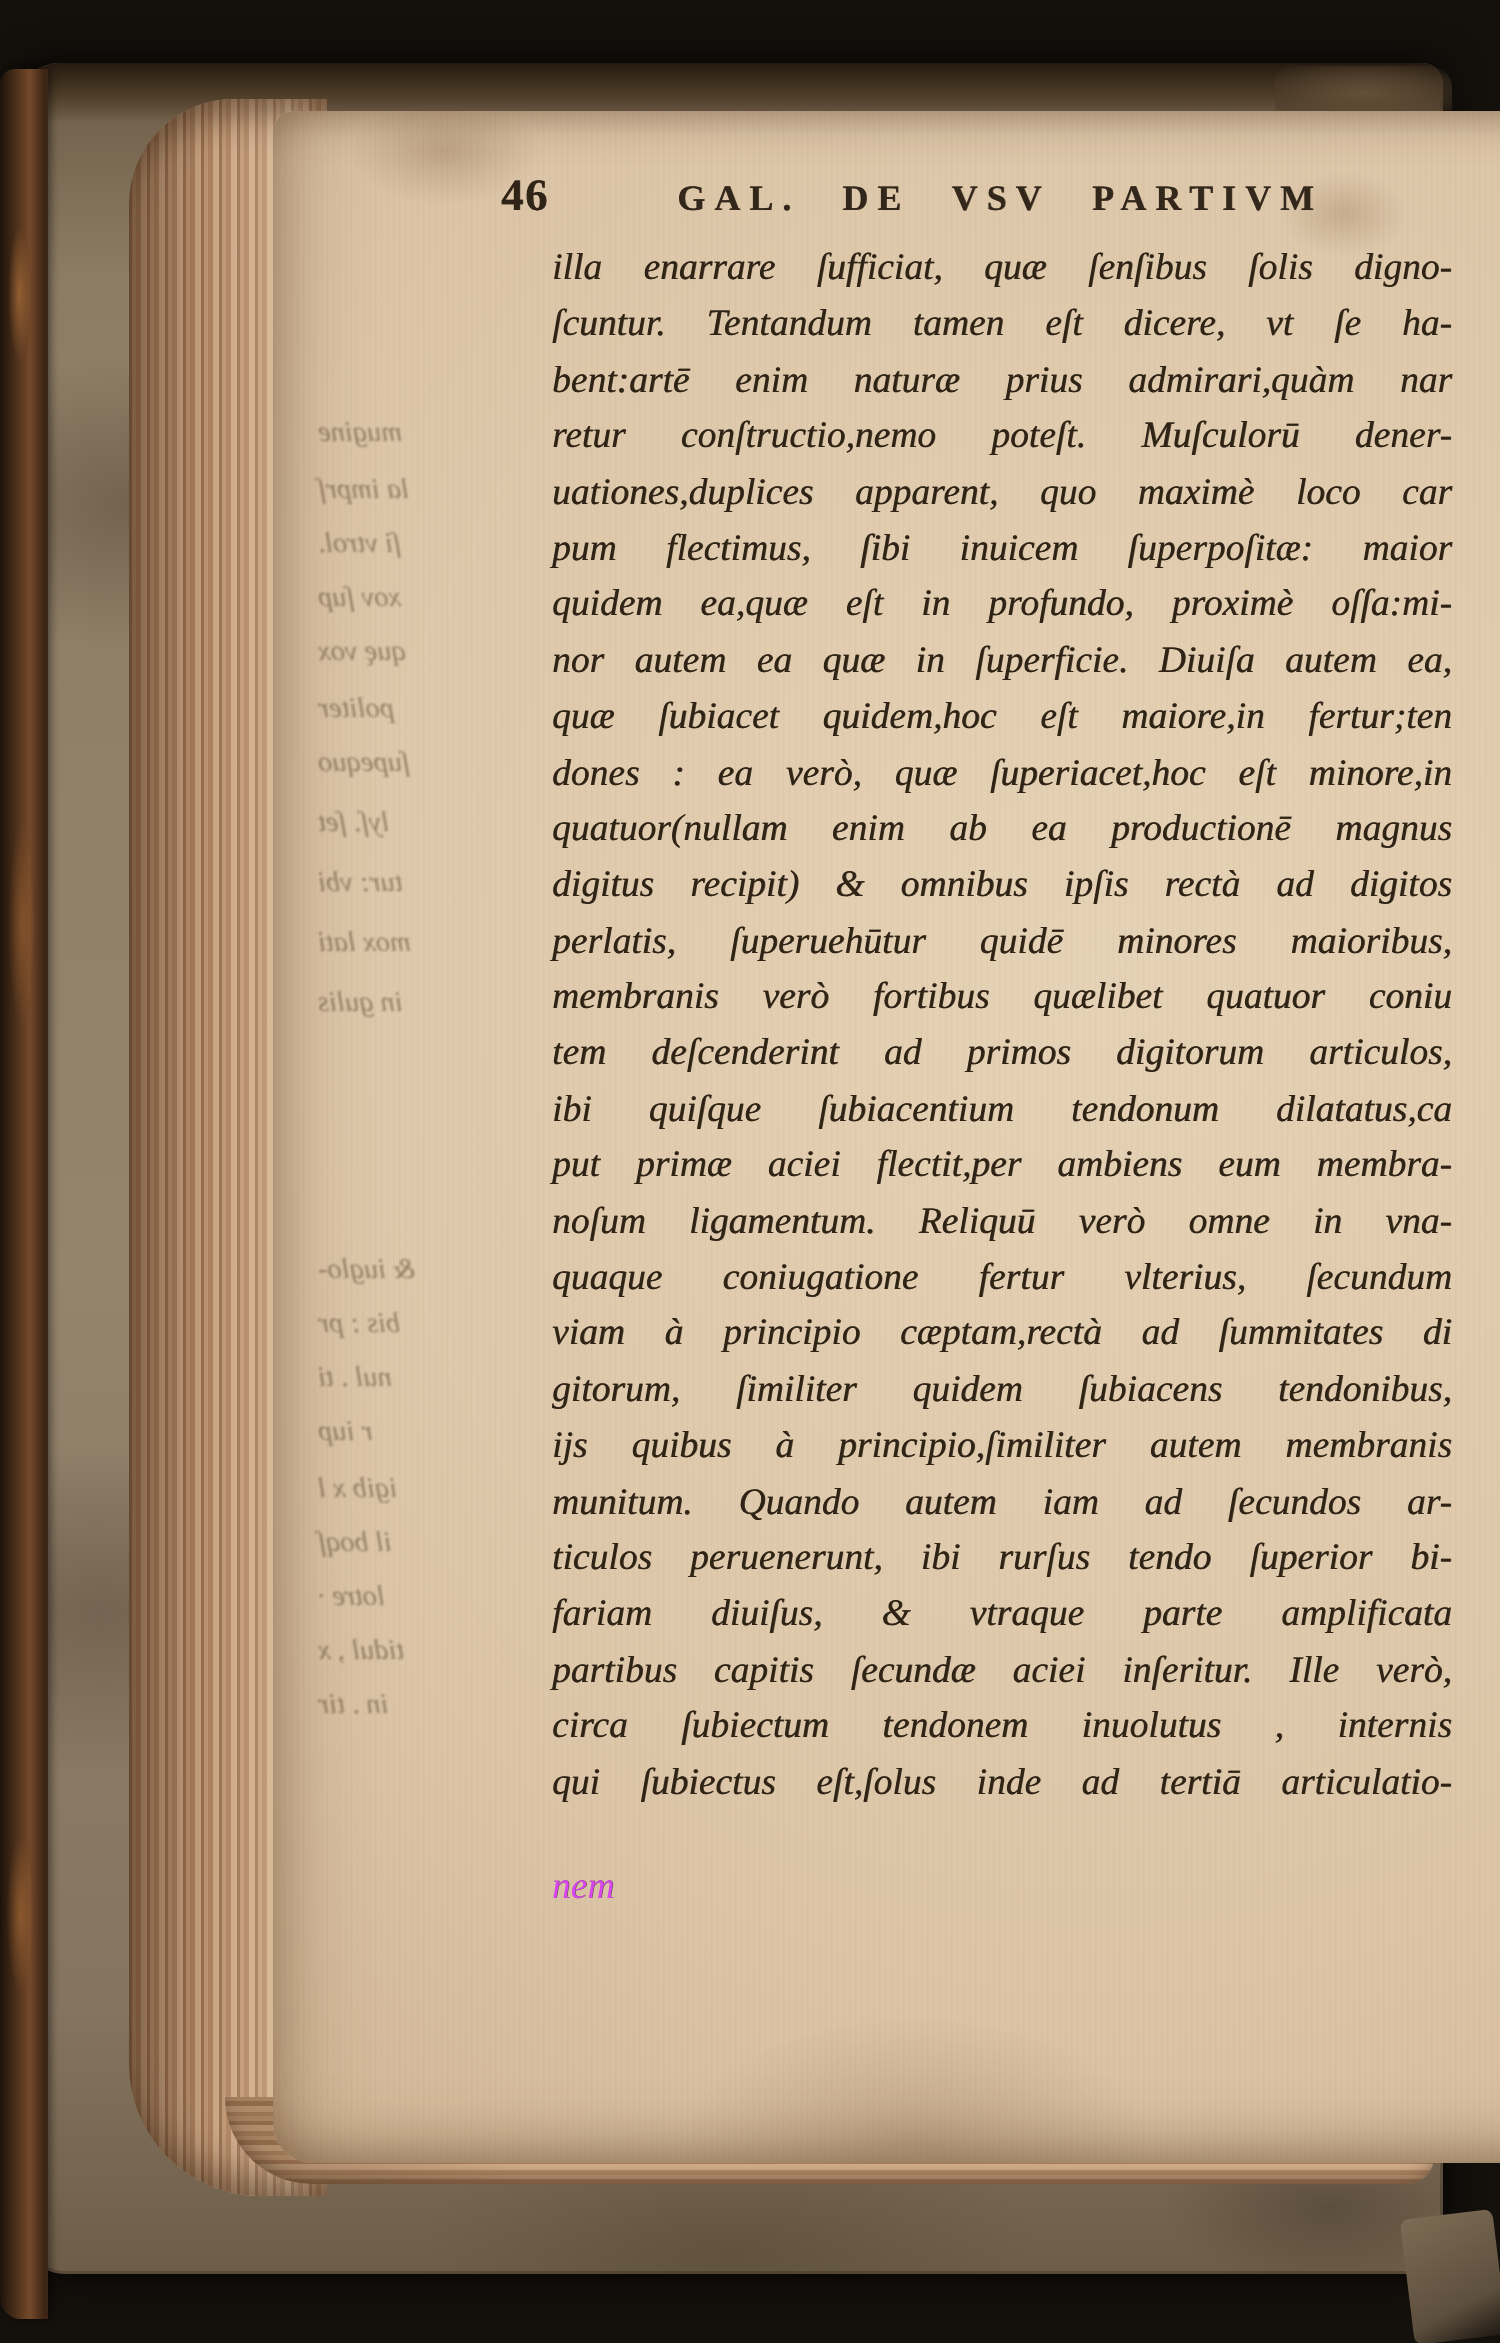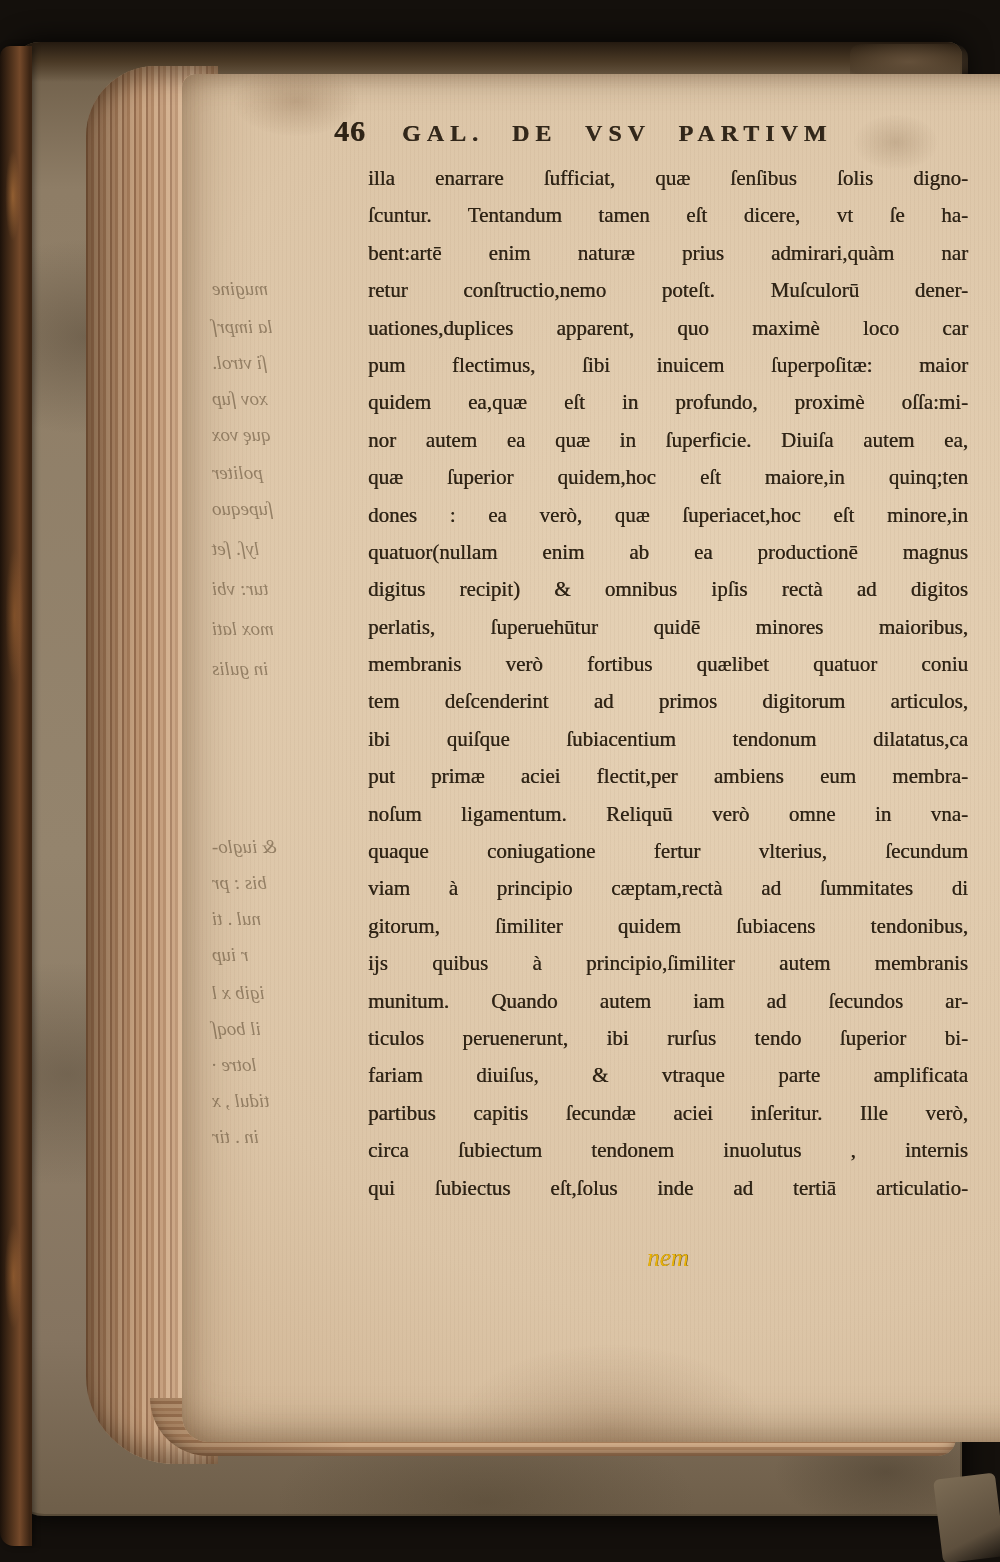--- a/index.html
+++ b/index.html
@@ -85,36 +85,36 @@
       radial-gradient(220px 120px at 45% 99%, rgba(115,80,50,.22), transparent 70%),
       radial-gradient(60px 40px at 75% 5%, rgba(100,70,40,.20), transparent 70%);
   }
   
   .pagenum{
     position:absolute;left:152px;top:40px;z-index:6;
     font-size:30px;font-weight:700;color:#2f2416;letter-spacing:1px;
     text-shadow:.4px 0 rgba(47,36,22,.8);
   }
   .runtitle{
-    position:absolute;left:220px;top:46px;width:480px;z-index:6;text-align:left;
+    position:absolute;left:220px;top:46px;width:480px;z-index:6;text-align:right;
     font-size:24px;font-weight:700;color:#32271a;
     letter-spacing:6px;word-spacing:16px;
     text-shadow:.4px 0 rgba(50,39,26,.75);
   }
   .textblock{
     position:absolute;left:186px;top:86px;width:600px;z-index:6;
-    font-size:21px;line-height:37.4px;color:#2e2315;
+    font-style:italic;font-size:25px;line-height:37.4px;color:#2e2315;
     text-shadow:.4px 0 rgba(46,35,21,.8);
   }
   .textblock .line{
     height:37.4px;text-align:justify;text-align-last:justify;white-space:normal;
   }
   .catchword{
-    position:absolute;left:186px;top:1170px;width:600px;z-index:6;text-align:center;
-    font-style:italic;font-size:25px;color:#eab308;
+    position:absolute;left:186px;top:1170px;width:600px;z-index:6;text-align:left;
+    font-style:italic;font-size:25px;color:#d946ef;
     text-shadow:.4px 0 rgba(46,35,21,.8);
   }
   
   .ghosts{
     position:absolute;left:208px;top:150px;width:158px;height:1120px;z-index:5;
     pointer-events:none;
   }
   .ghosts .ghost{
     position:absolute;right:4px;width:150px;text-align:right;
     font-style:italic;font-size:19px;color:rgba(95,75,52,.58);
@@ -165,21 +165,21 @@
     <div class="runtitle">GAL. DE VSV PARTIVM</div>
     <div class="textblock">
         <div class="line">illa enarrare ſufficiat, quæ ſenſibus ſolis digno-</div>
         <div class="line">ſcuntur. Tentandum tamen eſt dicere, vt ſe ha-</div>
         <div class="line">bent:artē enim naturæ prius admirari,quàm nar</div>
         <div class="line">retur conſtructio,nemo poteſt. Muſculorū dener-</div>
         <div class="line">uationes,duplices apparent, quo maximè loco car</div>
         <div class="line">pum flectimus, ſibi inuicem ſuperpoſitæ: maior</div>
         <div class="line">quidem ea,quæ eſt in profundo, proximè oſſa:mi-</div>
         <div class="line">nor autem ea quæ in ſuperficie. Diuiſa autem ea,</div>
-        <div class="line">quæ ſuperior quidem,hoc eſt maiore,in quinq;ten</div>
+        <div class="line">quæ ſubiacet quidem,hoc eſt maiore,in fertur;ten</div>
         <div class="line">dones : ea verò, quæ ſuperiacet,hoc eſt minore,in</div>
         <div class="line">quatuor(nullam enim ab ea productionē magnus</div>
         <div class="line">digitus recipit) &amp; omnibus ipſis rectà ad digitos</div>
         <div class="line">perlatis, ſuperuehūtur quidē minores maioribus,</div>
         <div class="line">membranis verò fortibus quælibet quatuor coniu</div>
         <div class="line">tem deſcenderint ad primos digitorum articulos,</div>
         <div class="line">ibi quiſque ſubiacentium tendonum dilatatus,ca</div>
         <div class="line">put primæ aciei flectit,per ambiens eum membra-</div>
         <div class="line">noſum ligamentum. Reliquū verò omne in vna-</div>
         <div class="line">quaque coniugatione fertur vlterius, ſecundum</div>

